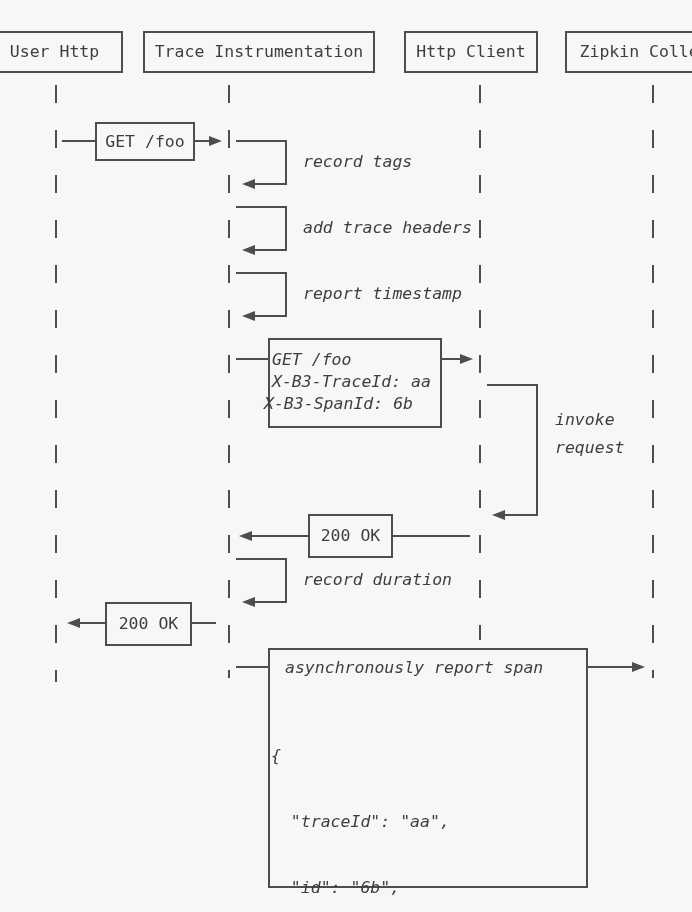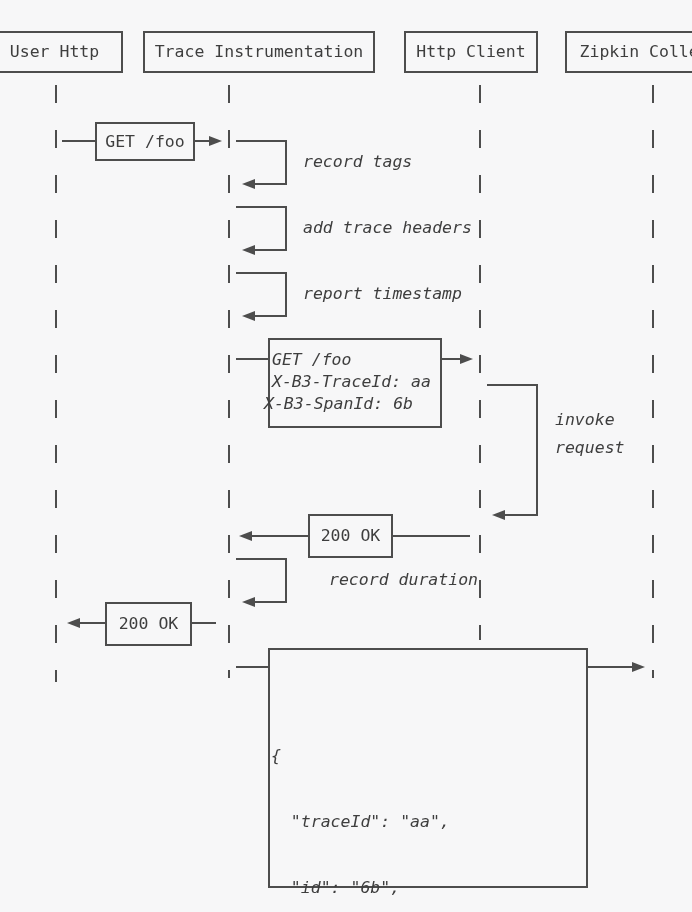--- a/index.html
+++ b/index.html
@@ -111,31 +111,32 @@
   <div class="pbox" style="left:308px; top:514px; width:85px; height:44px;">
     <span>200 OK</span>
   </div>
   <div class="hline" style="left:252px; top:535px; width:56px;"></div>
   <div class="al" style="left:239px; top:531px;"></div>
 
   <div class="hline" style="left:236px; top:558px; width:51px;"></div>
   <div class="vline" style="left:285px; top:558px; height:45px;"></div>
   <div class="hline" style="left:252px; top:601px; width:35px;"></div>
   <div class="al" style="left:242px; top:597px;"></div>
-  <div class="lbl" style="left:303px; top:569px;margin-left:26px;">record duration</div>
+  <div class="lbl" style="left:303px; top:569px;">record duration</div>
 
   <div class="hline" style="left:192px; top:622px; width:24px;"></div>
   <div class="pbox" style="left:105px; top:602px; width:87px; height:44px;">
     <span>200 OK</span>
   </div>
   <div class="hline" style="left:80px; top:622px; width:25px;"></div>
   <div class="al" style="left:67px; top:618px;"></div>
 
   <div class="hline" style="left:236px; top:666px; width:32px;"></div>
   <div class="bigbox" style="left:268px; top:648px; width:320px; height:240px;"></div>
+  <div class="lbl" style="left:285px; top:657px;">asynchronously report span</div>
   <div class="lbl" style="left:271px; top:701px;">
     <div class="jsonline">{</div>
     <div class="jsonline">  "traceId": "aa",</div>
     <div class="jsonline">  "id": "6b",</div>
     
     
     
     
     
   </div>

